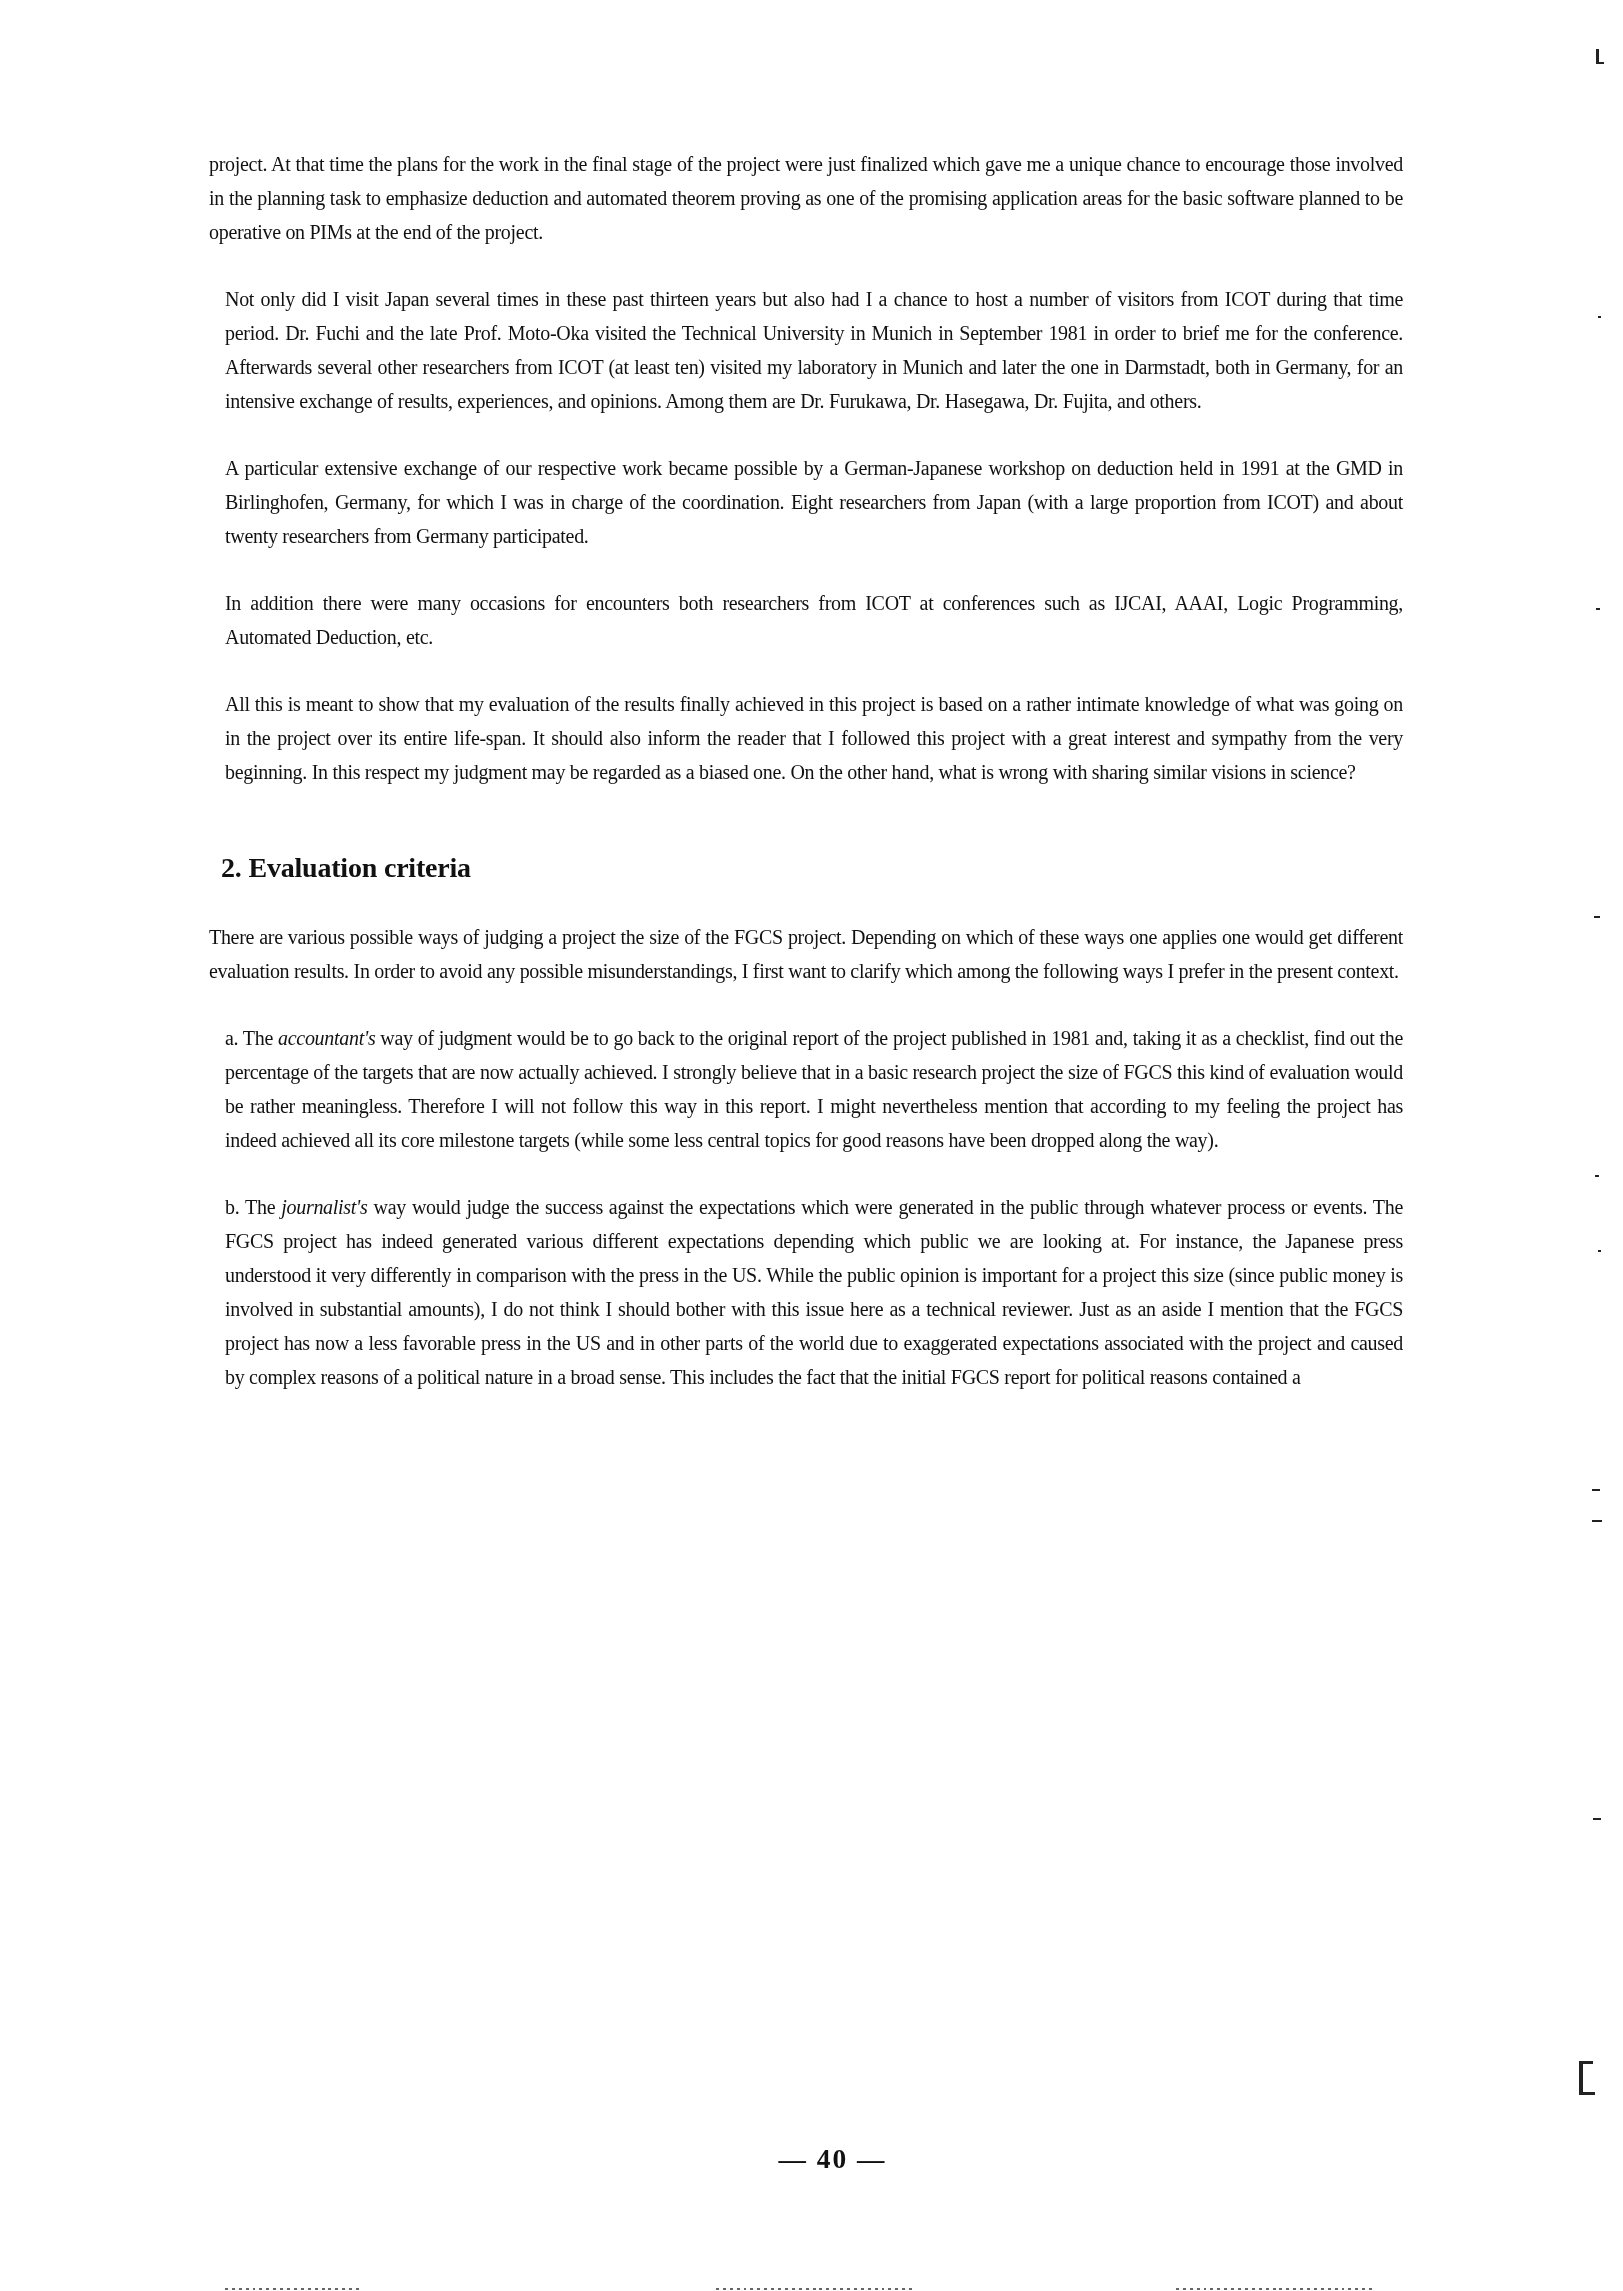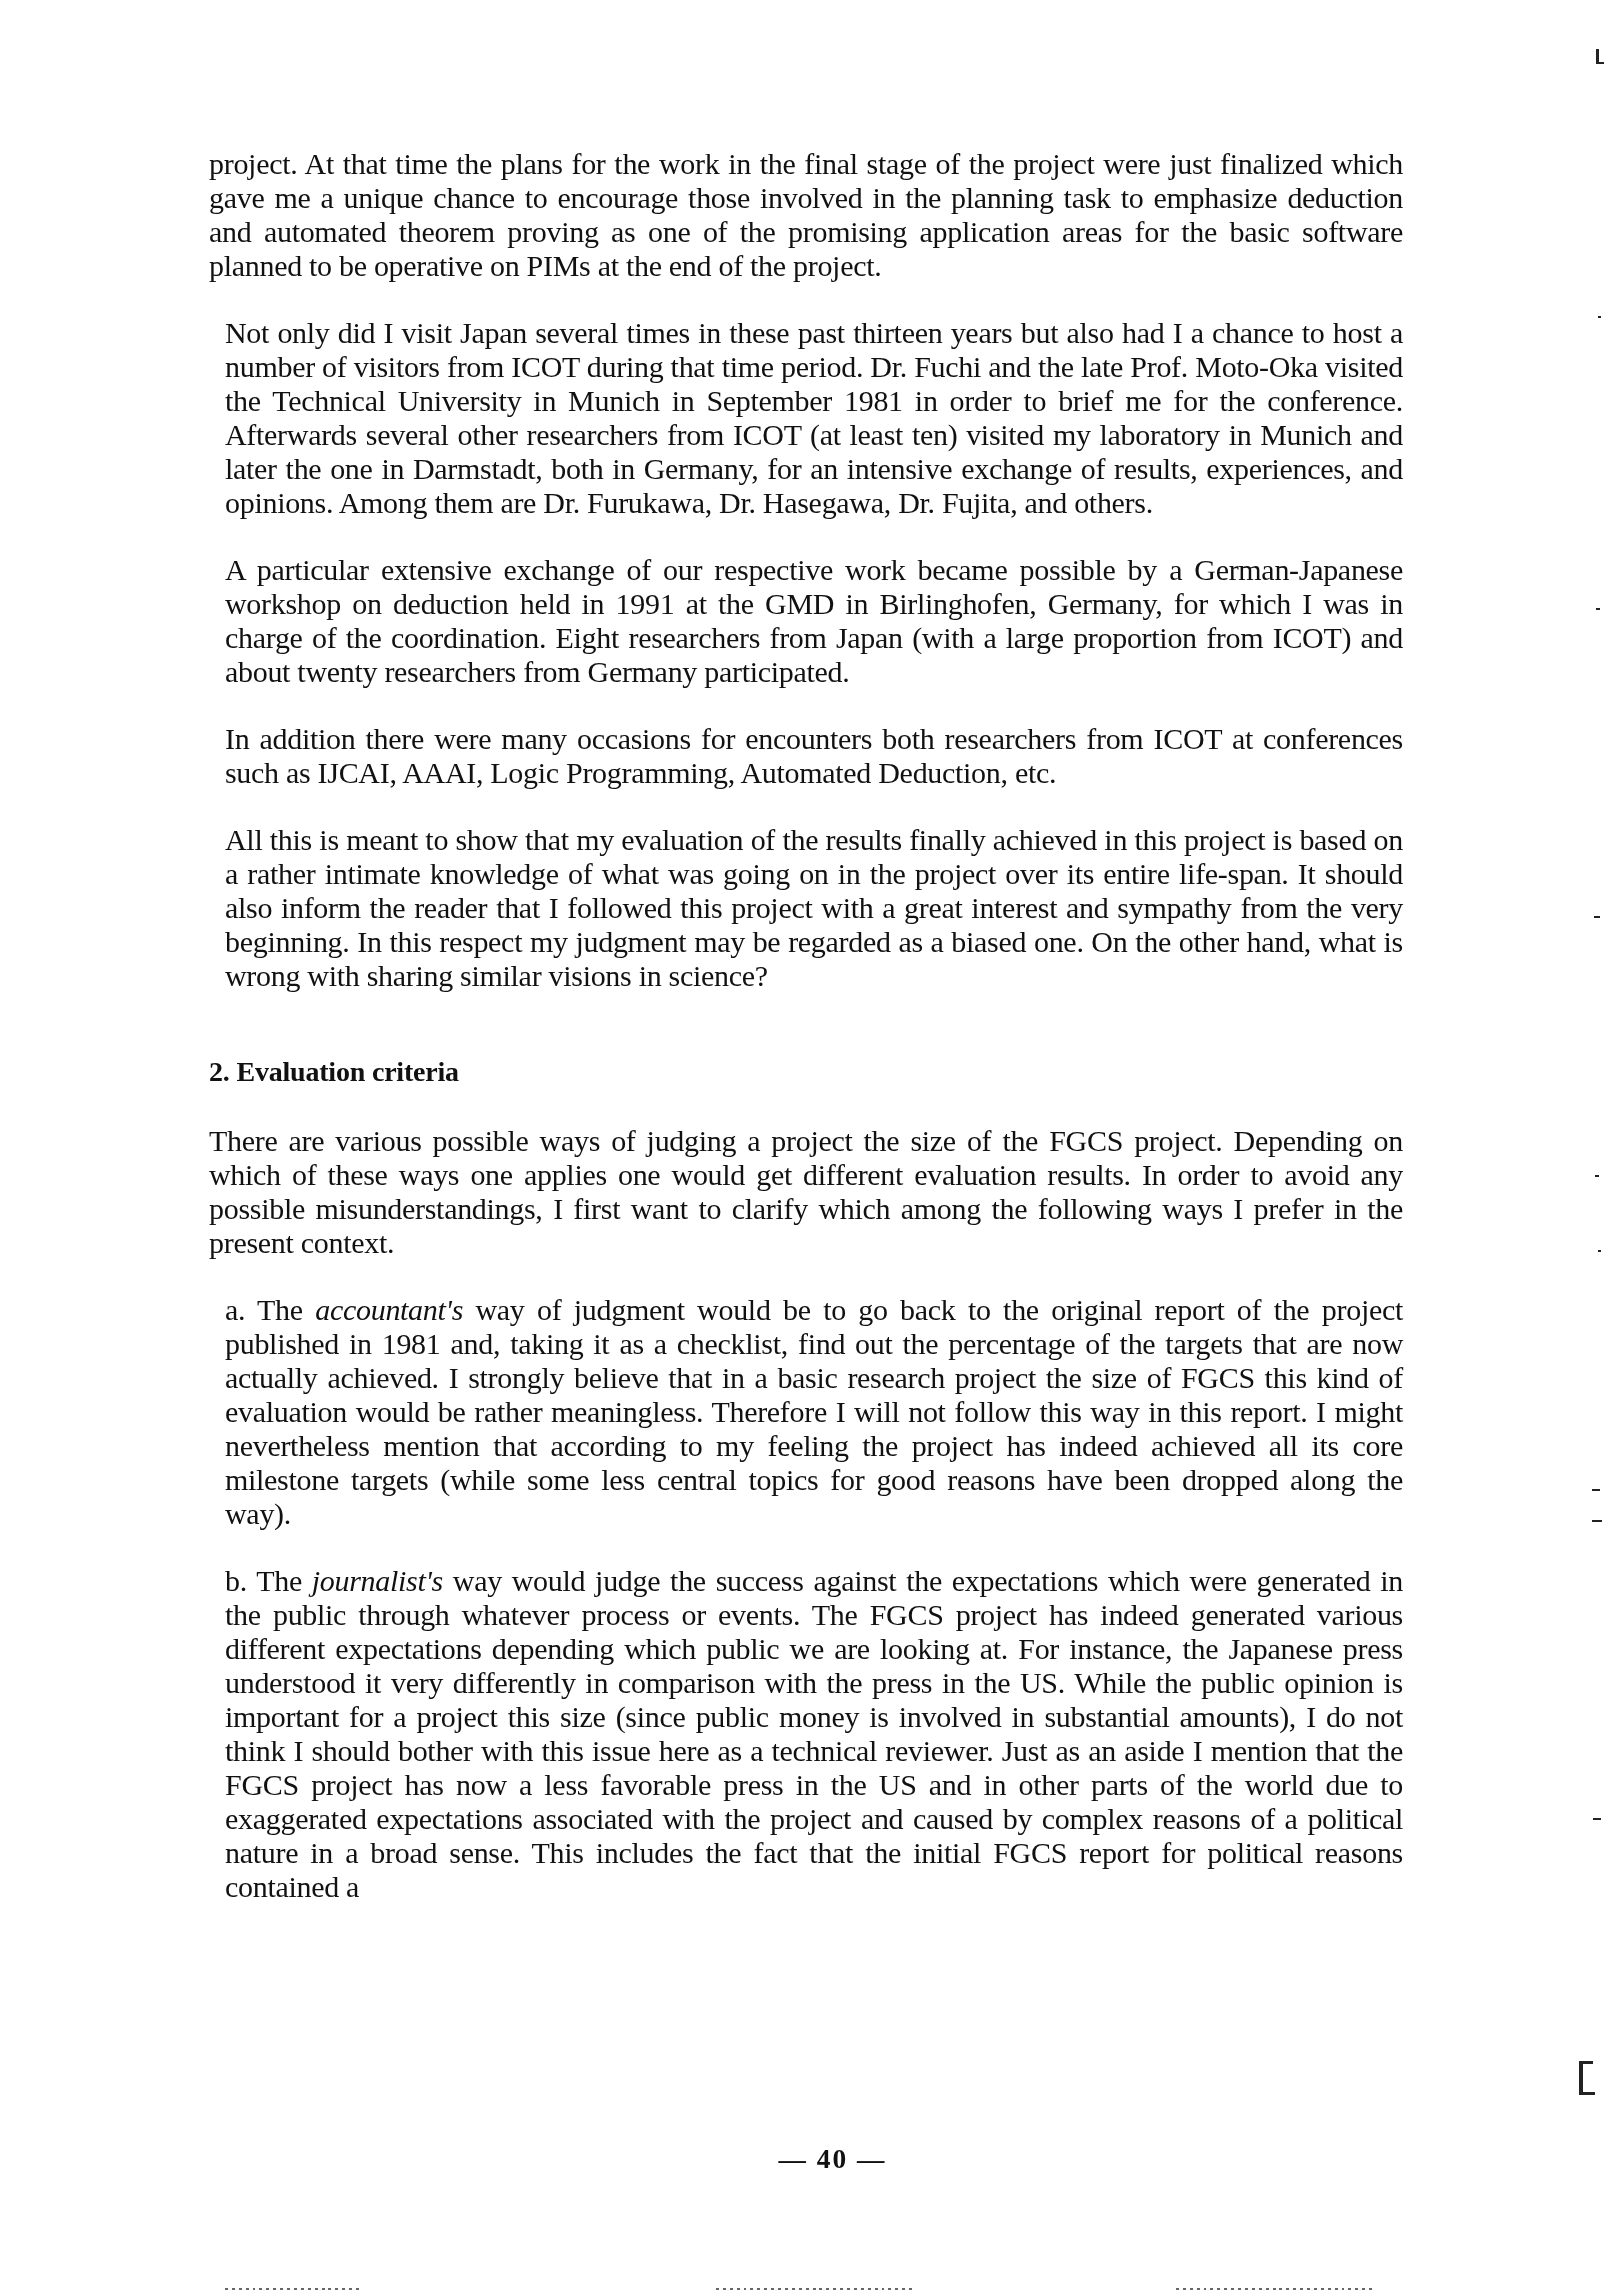--- a/index.html
+++ b/index.html
@@ -7,28 +7,28 @@
   .page {
     position: absolute; left: 0; top: 0; width: 1623px; height: 2292px;
     background: #ffffff; color: #111111;
     font-family: "Liberation Serif", "DejaVu Serif", serif;
   }
   .column {
     position: absolute; left: 209px; top: 147px; width: 1194px;
   }
   .para {
     margin: 0;
-    font-size: 30px;
+    font-size: 20px;
     line-height: 34px;
     text-align: justify;
     letter-spacing: -0.3px;
   }
   .para + .para { margin-top: 33px; margin-left: 16px; }
   .heading {
-    font-size: 28px; font-weight: bold; margin: 61px 0 35px 0; line-height: 35px;
+    font-size: 28px; font-weight: bold; margin: 61px 0 35px 12px; line-height: 35px;
     letter-spacing: -0.2px;
   }
   em { font-style: italic; }
   .page-number {
     position: absolute; left: 0; width: 1623px; top: 2144px; text-align: center;
     font-size: 27.4px; font-weight: bold; letter-spacing: 2px; padding-left: 21px;
   }
   .mark { position: absolute; background: #222; }
   .scan-noise {
     position: absolute; top: 2288px; height: 2px; background: repeating-linear-gradient(90deg,#666 0 2.9px, transparent 2.9px 6.9px);

